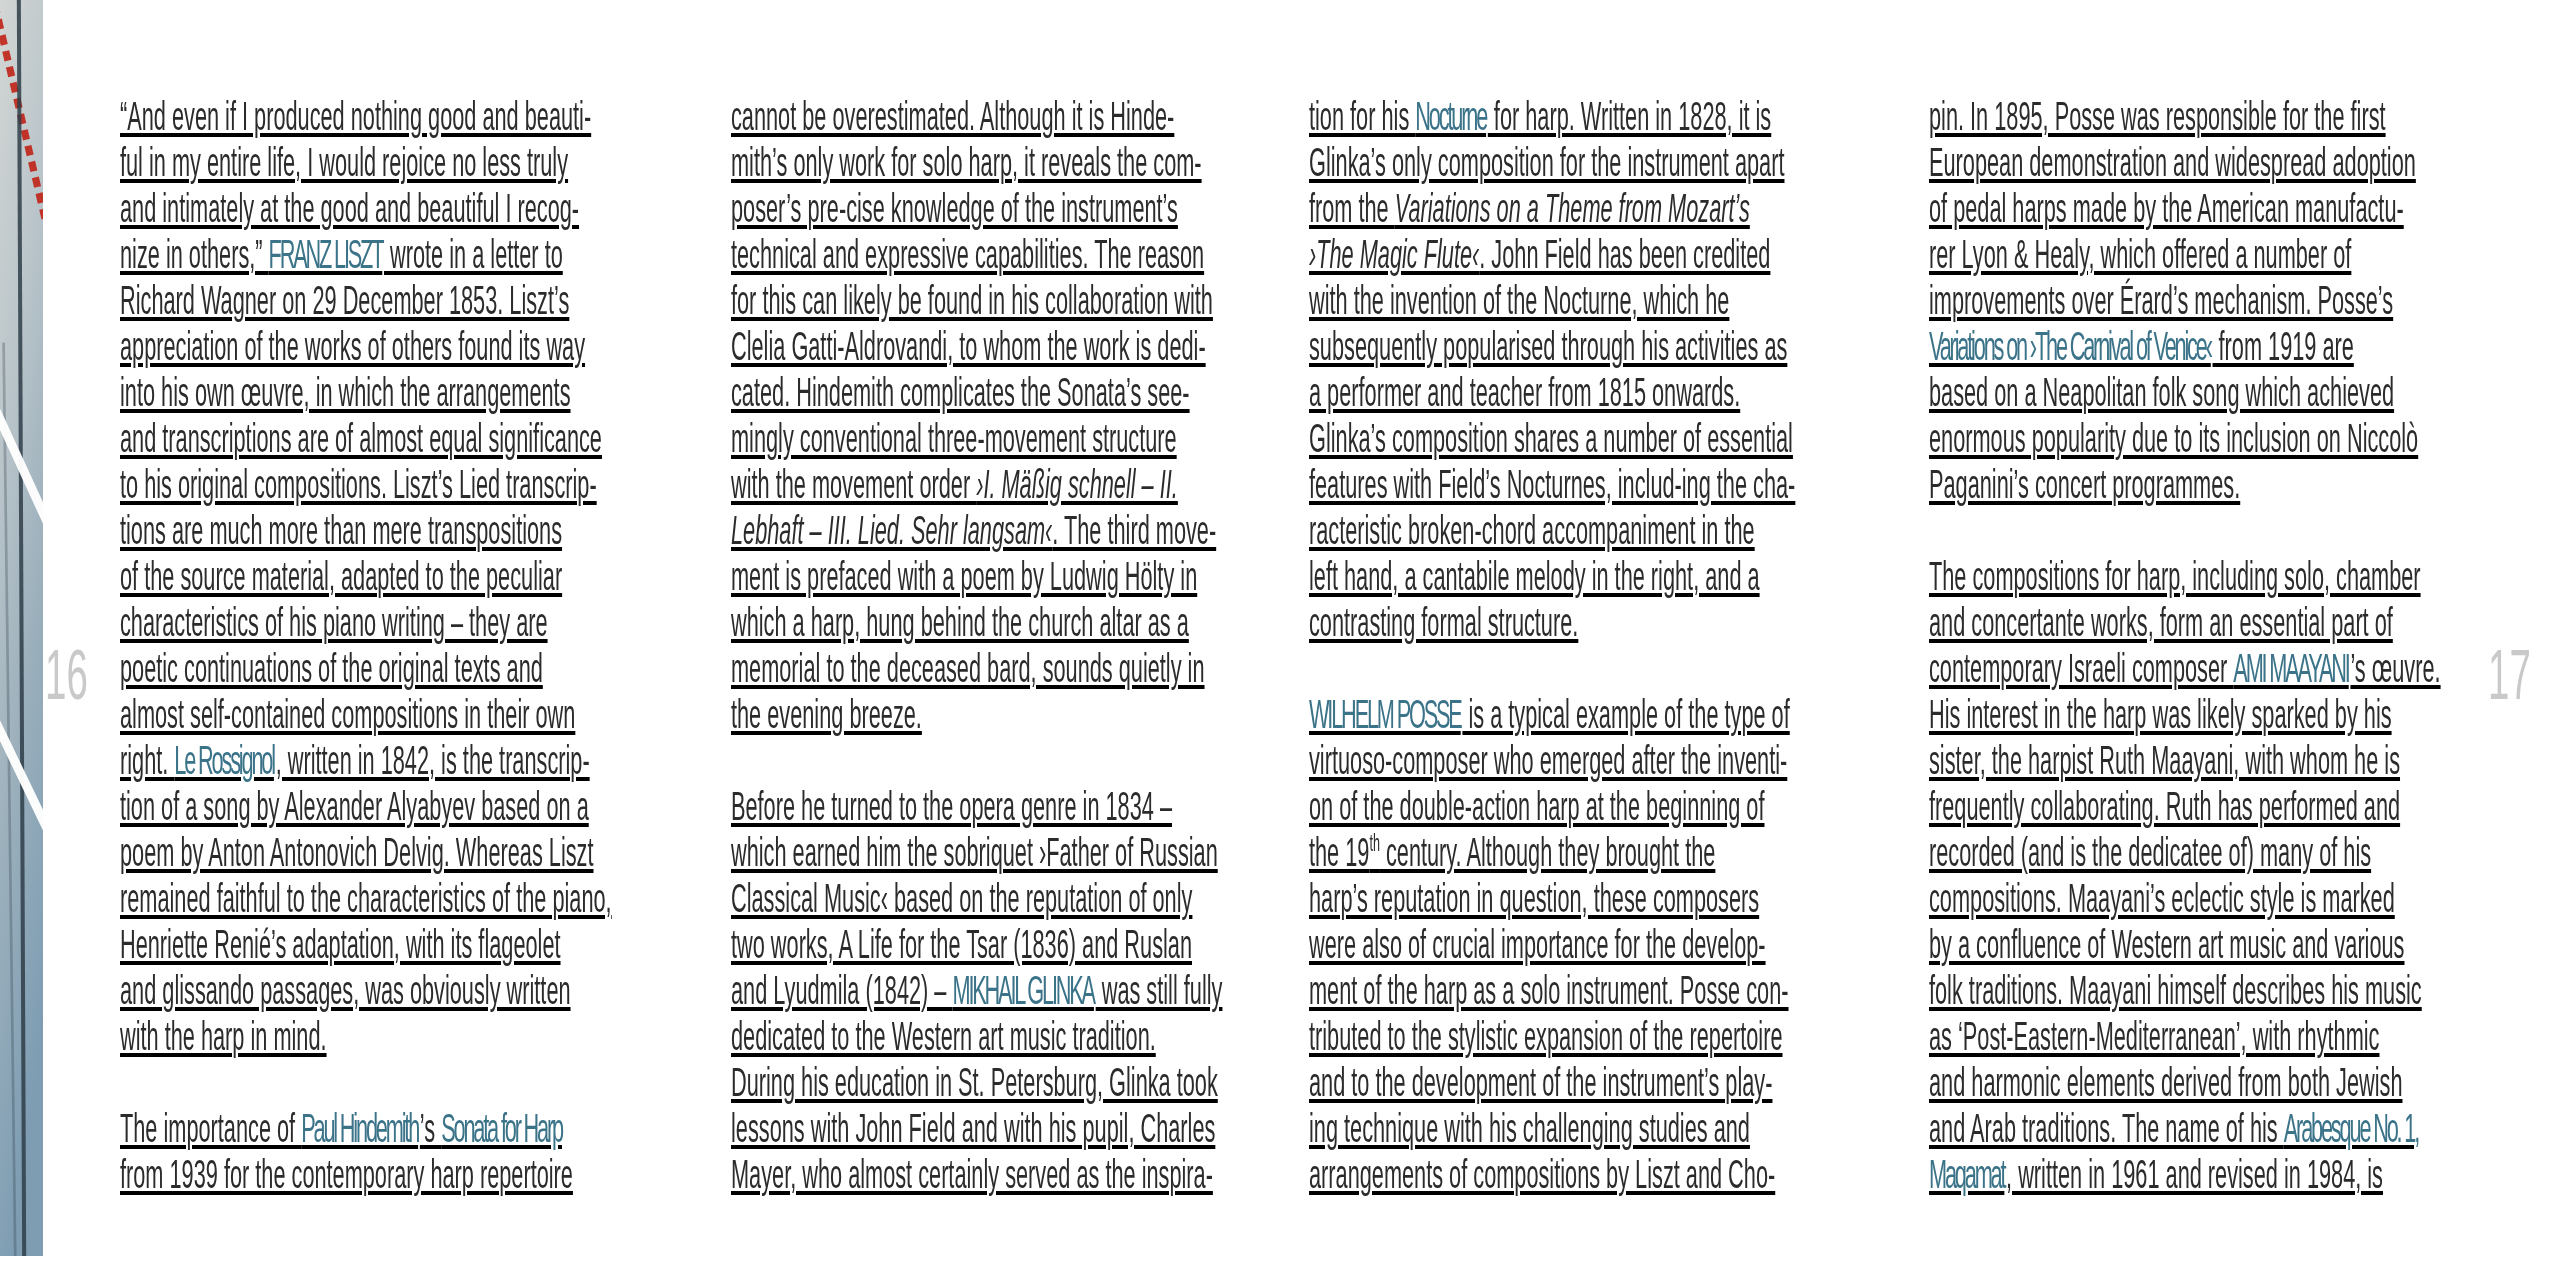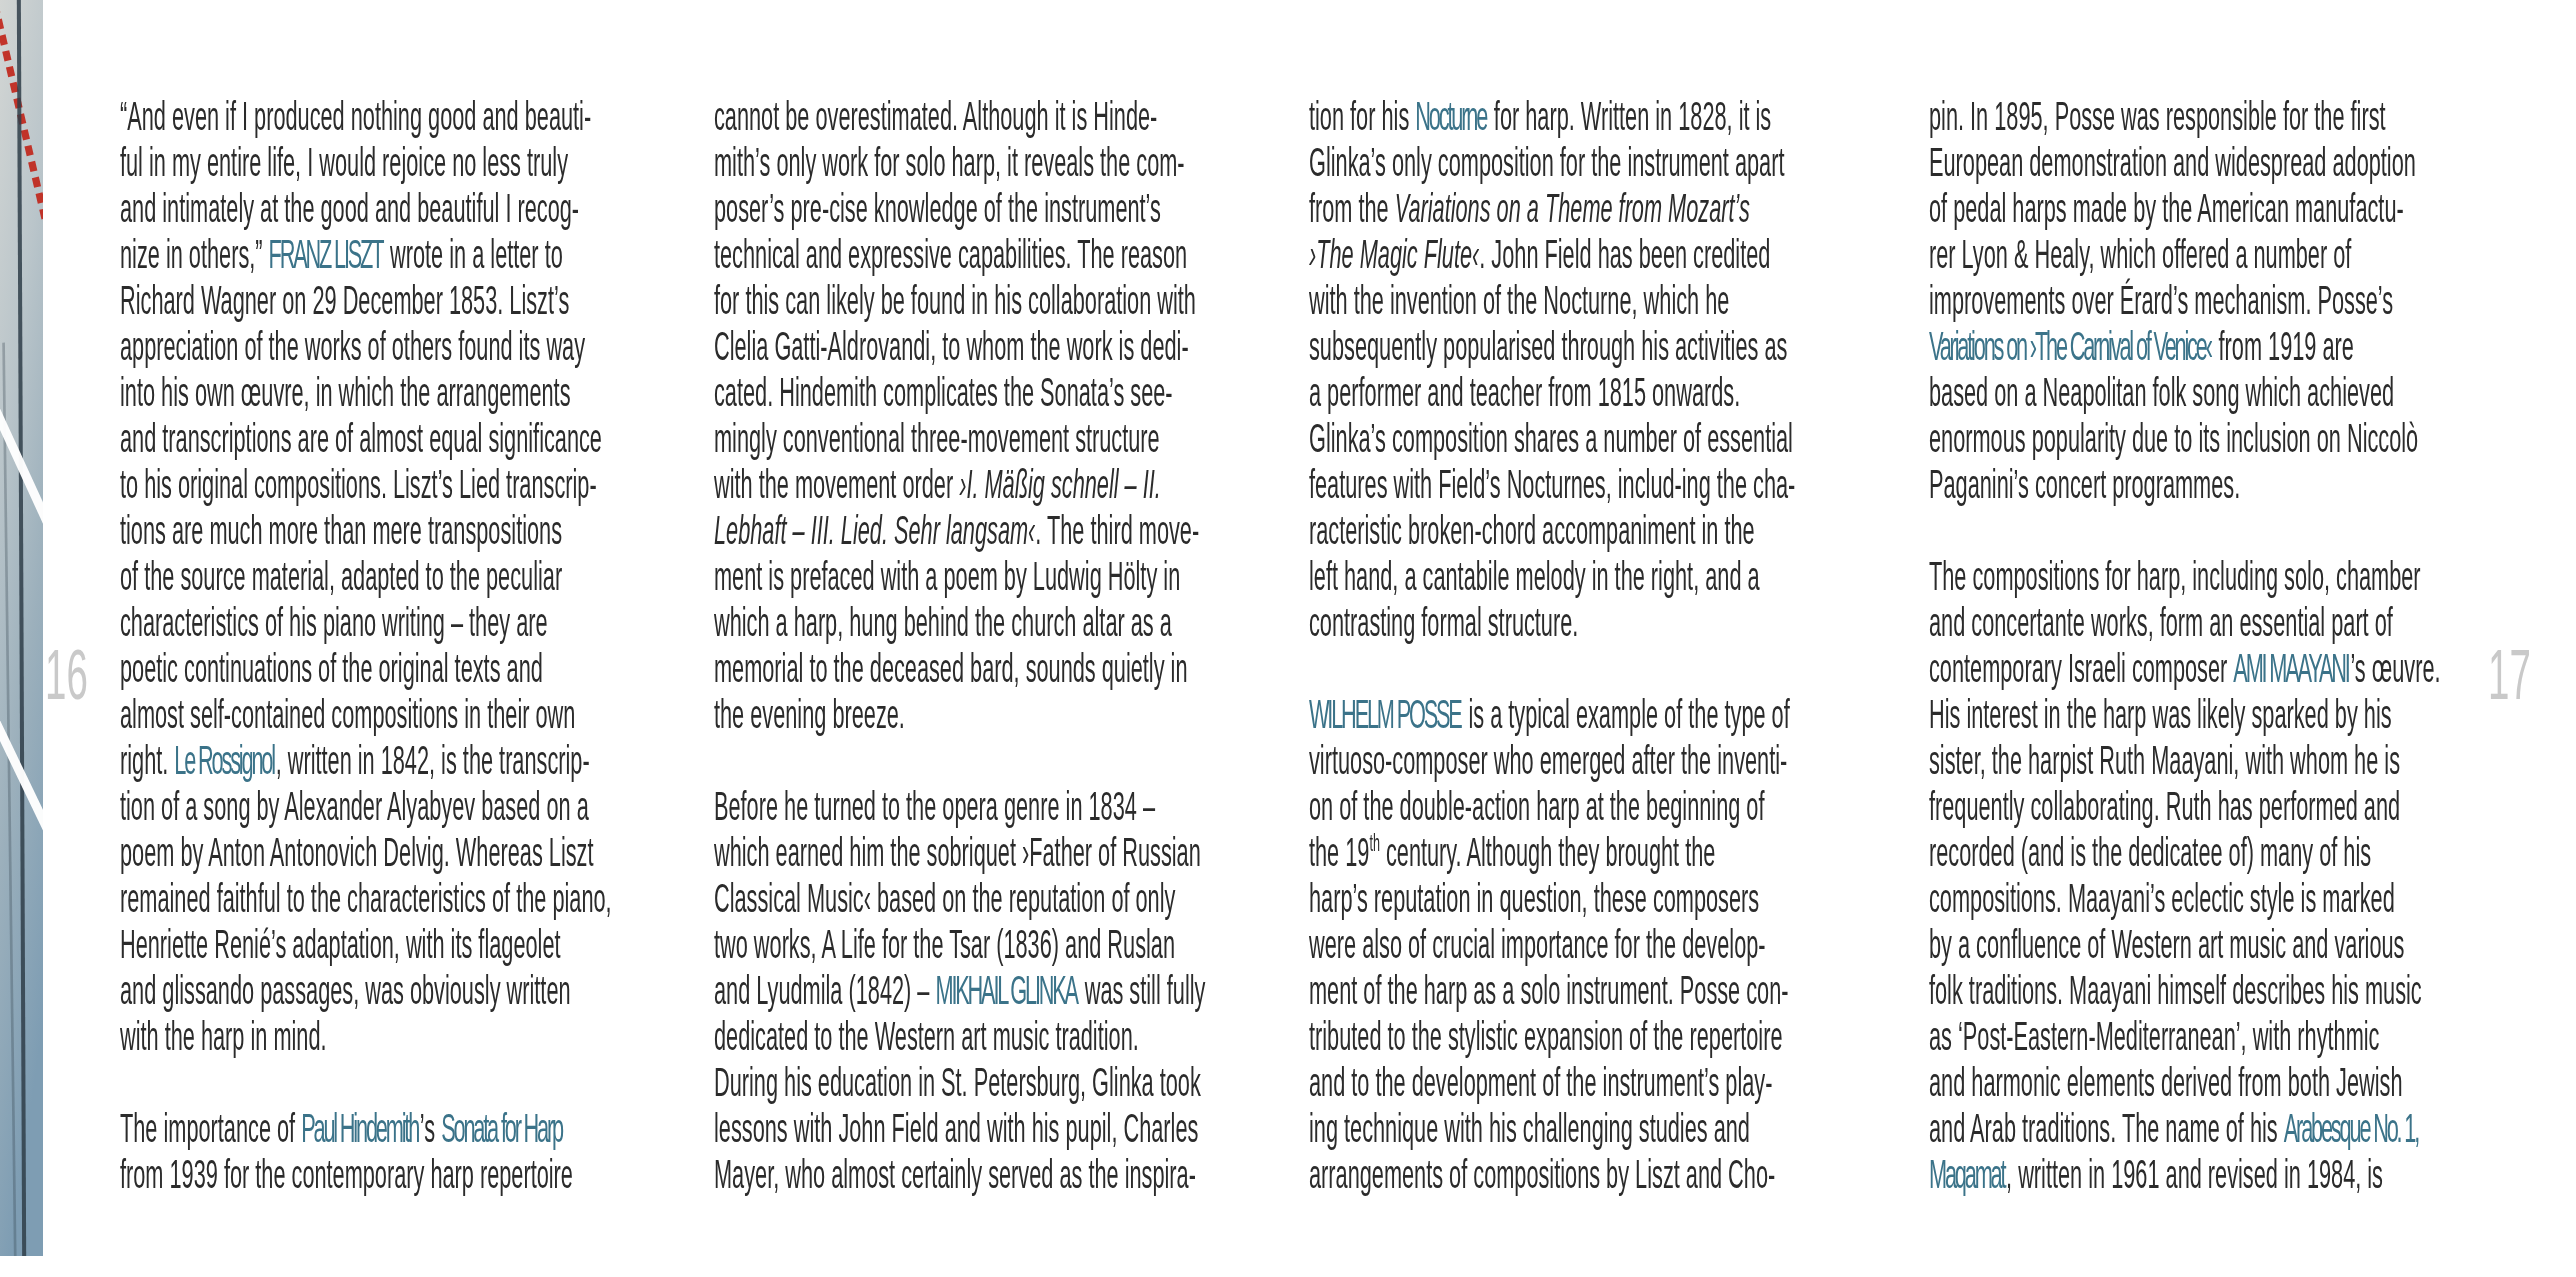--- a/index.html
+++ b/index.html
@@ -6,21 +6,21 @@
     --accent:#3b7389;
     --body:#2b2b2b;
     --pagenum:#c9c9c9;
   }
   html,body{margin:0;padding:0;}
   body{
     width:2576px;height:1277px;position:relative;overflow:hidden;
     background:#ffffff;
     font-family:"Liberation Sans","DejaVu Sans",sans-serif;
   }
-  .col{position:absolute;top:93px;}
+  .col{position:absolute;top:93px;text-decoration:underline;}
   .col-inner{
     transform:scaleX(0.53);transform-origin:0 0;
     font-size:41px;line-height:46px;color:var(--body);
     font-weight:400;white-space:nowrap;
   }
   .tline{white-space:nowrap;}
   .para + .para{margin-top:46px;}
   .name{color:var(--accent);letter-spacing:-0.1em;margin-right:0.08em;}
   .ital{font-style:italic;}
   .sup{vertical-align:super;font-size:58%;line-height:0;}
@@ -80,21 +80,21 @@
         <div class="tline"><span>Henriette Renié’s adaptation, with its flageolet</span></div>
         <div class="tline"><span>and glissando passages, was obviously written</span></div>
         <div class="tline"><span>with the harp in mind.</span></div>
       </div>
       <div class="para">
         <div class="tline"><span>The importance of </span><span class="name">Paul Hindemith</span><span>’s </span><span class="name">Sonata for Harp</span></div>
         <div class="tline"><span>from 1939 for the contemporary harp repertoire</span></div>
       </div>
     </div>
   </div>
-<div class="col" style="left:714px">
+<div class="col" style="left:731px">
     <div class="col-inner">
       <div class="para">
         <div class="tline"><span>cannot be overestimated. Although it is Hinde-</span></div>
         <div class="tline"><span>mith’s only work for solo harp, it reveals the com-</span></div>
         <div class="tline"><span>poser’s pre-cise knowledge of the instrument’s</span></div>
         <div class="tline"><span>technical and expressive capabilities. The reason</span></div>
         <div class="tline"><span>for this can likely be found in his collaboration with</span></div>
         <div class="tline"><span>Clelia Gatti-Aldrovandi, to whom the work is dedi-</span></div>
         <div class="tline"><span>cated. Hindemith complicates the Sonata’s see-</span></div>
         <div class="tline"><span>mingly conventional three-movement structure</span></div>

